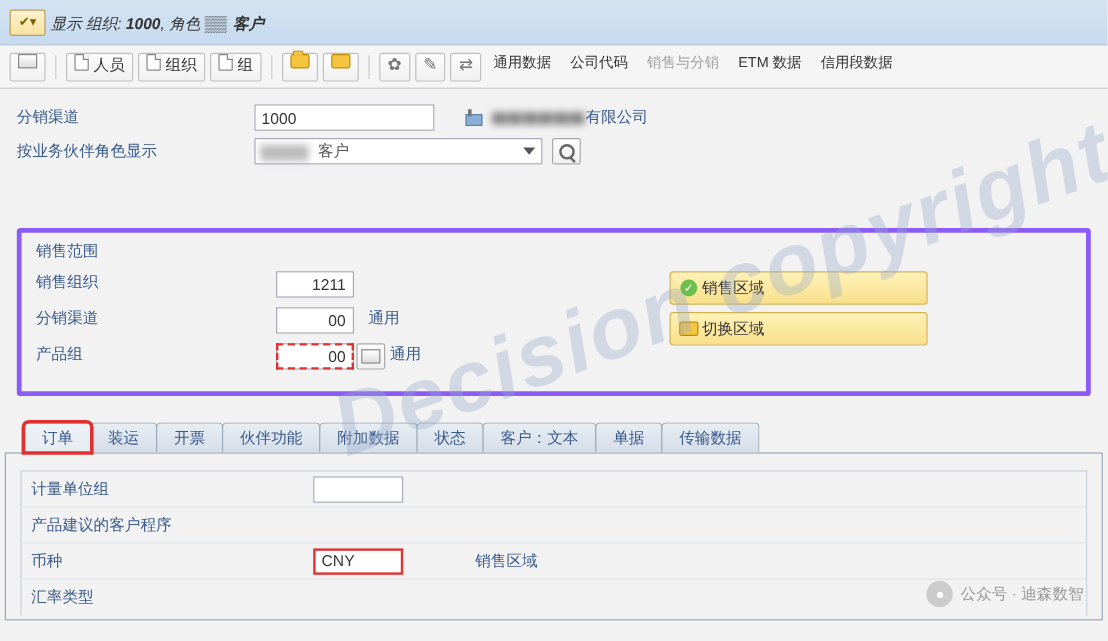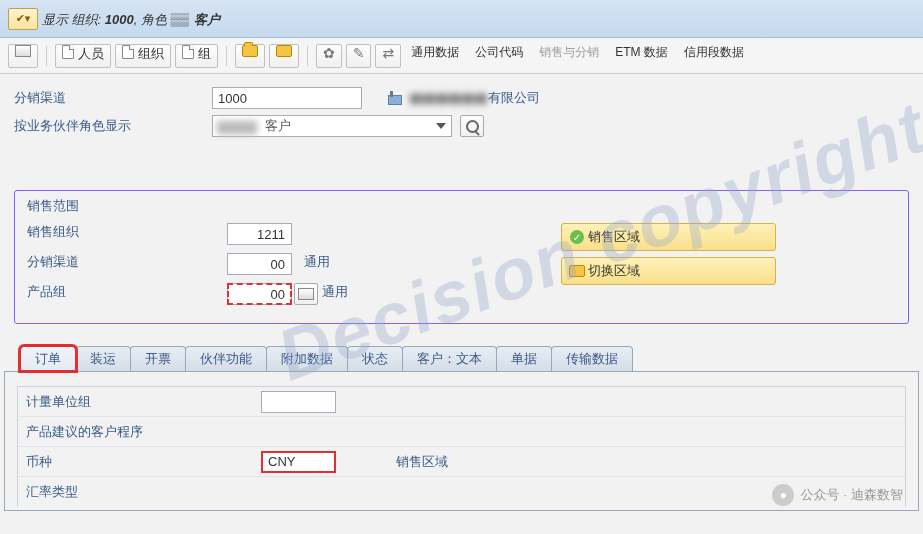--- a/index.html
+++ b/index.html
@@ -18,21 +18,21 @@
 .fold-ico{width:16px;height:12px;background:#f5c542;border:1px solid #c08a00;border-radius:2px;position:relative}
 .fold-ico.open::before{content:"";position:absolute;top:-4px;left:1px;width:7px;height:3px;background:#f5c542;border:1px solid #c08a00;border-bottom:none;border-radius:2px 2px 0 0}
 .content{padding:10px 14px 0 14px}
 .row{display:flex;align-items:center;height:28px;gap:8px}
 .lbl{width:190px;color:#3a5a8a}
 .inp{height:22px;background:#fff;border:1px solid #aab;padding:0 5px;display:flex;align-items:center;color:#333}
 .ro{color:#3a5a8a}
 .dd{height:22px;width:240px;background:#fff;border:1px solid #aab;display:flex;align-items:center;padding:0 4px;position:relative;color:#555}
 .dd::after{content:"";position:absolute;right:5px;top:7px;border:5px solid transparent;border-top:6px solid #555}
 .sbtn{width:24px;height:22px;background:linear-gradient(#fdfdfd,#f0f0f0);border:1px solid #aaa;border-radius:2px;display:flex;align-items:center;justify-content:center;cursor:pointer}
-.grp{margin-top:10px;border:1px solid #8b5cf6;border-radius:3px;background:#f2f2f2;padding:0 12px 10px 12px}
+.grp{margin-top:10px;border:4px solid #8b5cf6;border-radius:3px;background:#f2f2f2;padding:0 12px 10px 12px}
 .grp-title{color:#3a5a8a;padding:6px 0 8px 0;font-size:13px}
 .grp-row{display:flex;align-items:flex-start;height:30px}
 .grp-lbl{width:200px;color:#3a5a8a}
 .grp-inp{width:65px;height:22px;border:1px solid #aab;background:#fff;text-align:right;padding:0 6px;display:flex;align-items:center;justify-content:flex-end;color:#333}
 .grp-txt{margin-left:12px;color:#3a5a8a}
 .hilite{outline:2px dashed #e03030;outline-offset:-2px}
 .ybtn{width:215px;height:28px;background:linear-gradient(#fff2b8,#f8df8a);border:1px solid #d4b24c;border-radius:3px;display:flex;align-items:center;cursor:pointer;padding:0 6px}
 .ybtn-ico{width:18px;height:18px;display:flex;align-items:center;justify-content:center;margin-right:2px}
 .ybtn-txt{flex:1;text-align:left;color:#333}
 .actions{position:absolute;right:120px;top:0;display:flex;flex-direction:column;gap:6px}

